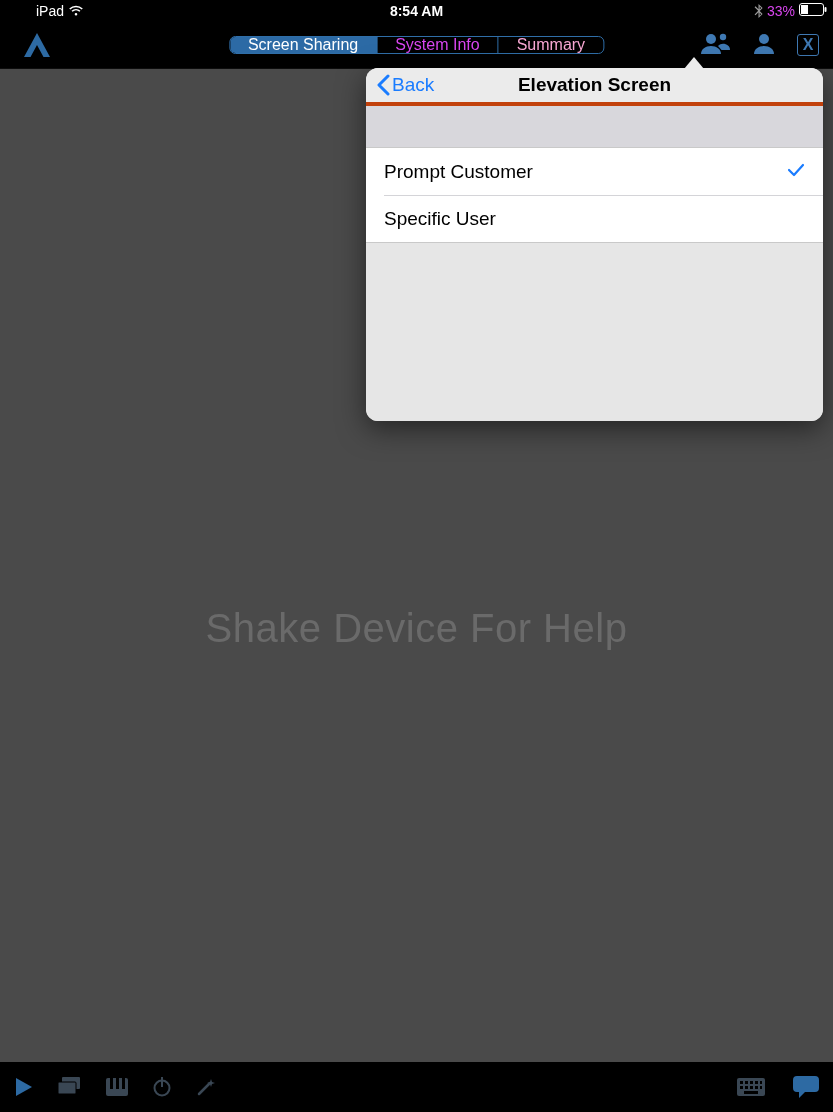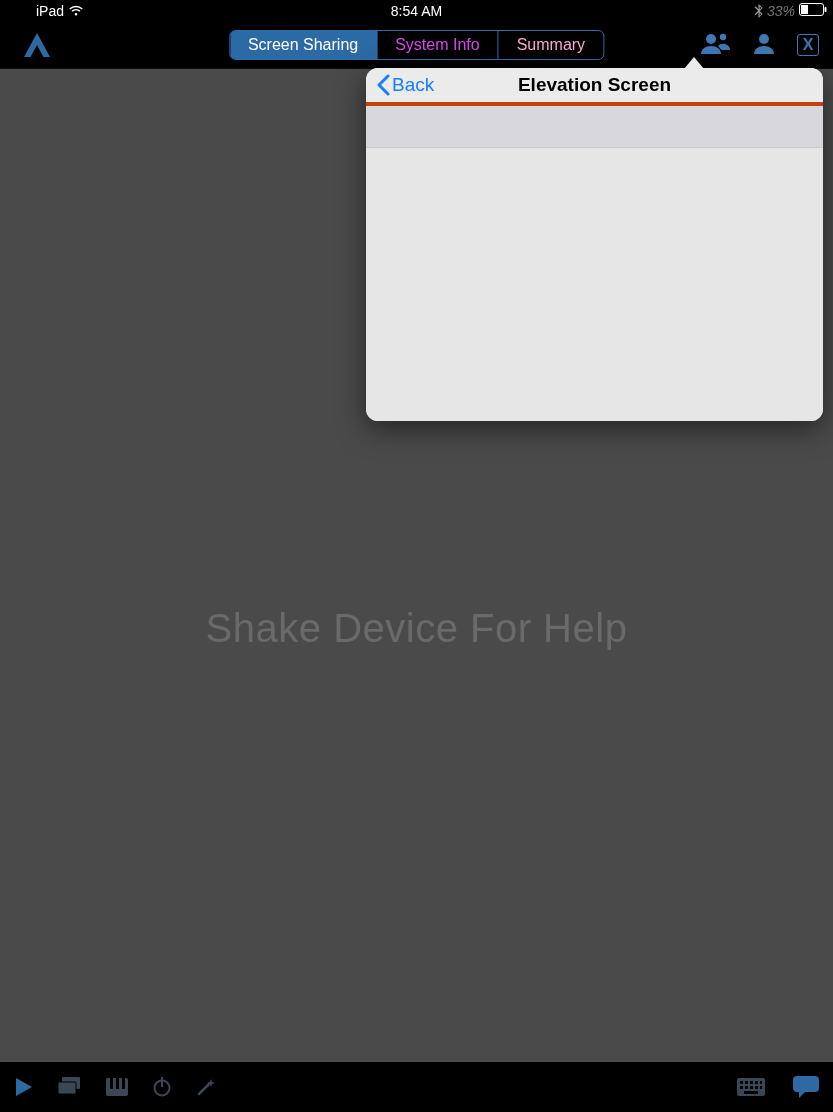--- a/index.html
+++ b/index.html
@@ -1,28 +1,28 @@
 <!DOCTYPE html>
 <html><head>
   <meta charset="utf-8">
   <style>
     * { margin: 0; padding: 0; box-sizing: border-box; }
     html, body { width: 833px; height: 1112px; overflow: hidden; background: #000; font-family: -apple-system, "Helvetica Neue", Helvetica, Arial, sans-serif; }
     .status-bar { position: absolute; top: 0; left: 0; right: 0; height: 22px; display: flex; align-items: center; color: #fff; font-size: 14px; }
     .status-left { position: absolute; left: 8px; display: flex; align-items: center; gap: 4px; margin-left: 28px; }
-    .status-center { position: absolute; left: 50%; transform: translateX(-50%); font-weight: 400; }
+    .status-center { position: absolute; left: 50%; transform: translateX(-50%); font-weight: 700; }
     .status-right { position: absolute; right: 6px; display: flex; align-items: center; gap: 4px; color: #ccc; font-size: 14px; }
     .wifi svg, .bt svg { display:block; }
     .battery { display:inline-block; }
 
     .toolbar { position: absolute; top: 22px; left: 0; right: 0; height: 46px; display: flex; align-items: center; }
     .tri-logo { position: absolute; left: 24px; top: 50%; transform: translateY(-50%); }
     .tri-logo svg { display:block; }
 
-    .seg { position: absolute; left: 50%; transform: translateX(-50%); display: flex; border: 1px solid #2f6ea8; border-radius: 6px; overflow: hidden; height: 30px; }
+    .seg { position: absolute; left: 50%; transform: translateX(-50%); display: flex; border: 1px solid #2f6ea8; border-radius: 6px; overflow: hidden; height: 18px; }
     .seg > div { display:flex; align-items:center; justify-content:center; padding: 0 18px; font-size: 16px; border-right:1px solid #2f6ea8; color:#f9a8d4; background:transparent; }
     .seg > div:last-child { border-right:none; }
     .seg > div.active { background:#2c6aa5; color:#fff; }
     .seg > div.dim { color:#d946ef;padding-left:18px; }
 
     .toolbar-right { position:absolute; right: 14px; top:50%; transform:translateY(-50%); display:flex; align-items:center; gap:22px; }
     .toolbar-right .icon-btn { color:#3f79b3; }
     .close-x { width:22px; height:22px; border:1.5px solid #3f79b3; border-radius:3px; display:flex; align-items:center; justify-content:center; color:#3f79b3; font-size:16px; font-weight:700; }
 
     .main-dim { position:absolute; top:68px; left:0; right:0; bottom:50px; background:#4a4a4a; z-index:1; }
@@ -64,21 +64,21 @@
         </svg>
     </span>
   </div>
   <div class="status-center">8:54 AM</div>
   <div class="status-right">
     <span class="bt">
       <svg width="9" height="14" viewBox="0 0 9 14">
           <path d="M4.5 0v5.3L1.5 2.3.6 3.2 4.2 6.8.6 10.4l.9.9 3-3V14l4.1-4.1L5.7 7l2.9-2.9L4.5 0zm1.2 2.6 1.5 1.5-1.5 1.5V2.6zm0 6.2 1.5 1.5-1.5 1.5V8.8z" fill="#9a9a9a"></path>
         </svg>
     </span>
-    <span style="color:#737373;font-style:italic;">33%</span>
+    <span style="color:#d946ef;">33%</span>
     <span class="battery">
       <svg width="28" height="13" viewBox="0 0 28 13">
           <rect x="0.5" y="0.5" width="24" height="12" rx="2.5" fill="none" stroke="#fff"></rect>
           <rect x="2" y="2" width="7" height="9" fill="#fff"></rect>
           <rect x="25.5" y="4" width="2" height="5" rx="1" fill="#fff"></rect>
         </svg>
     </span>
   </div>
 </div>
 
@@ -126,20 +126,33 @@
   <div class="pop-header">
     <div class="back-btn">
       <svg width="14" height="22" viewBox="0 0 14 22">
           <path d="M12 2 L3 11 L12 20" fill="none" stroke="#1a7cff" stroke-width="3" stroke-linecap="round" stroke-linejoin="round"></path>
         </svg>
       <span>Back</span>
     </div>
     <div class="pop-title">Elevation Screen</div>
   </div>
   <div class="pop-gap"></div>
+  <div class="pop-list pop-list-bottom">
+    <div class="pop-row">
+      <span>Prompt Customer</span>
+      <span class="check">
+        <svg width="18" height="16" viewBox="0 0 18 16">
+            <path d="M2 8 L7 13 L16 3" fill="none" stroke="#1a7cff" stroke-width="2.2" stroke-linecap="round" stroke-linejoin="round"></path>
+          </svg>
+      </span>
+    </div>
+    <div class="pop-row">
+      <span>Specific User</span>
+    </div>
+  </div>
   <div class="pop-rest"></div>
 </div>
 
 <div class="bottombar">
   <div class="bottom-left">
     <span class="icon-slot">
       <svg width="22" height="22" viewBox="0 0 22 22">
           <path d="M4 2 L20 11 L4 20 Z" fill="#2d6aa3"></path>
         </svg>
     </span>

